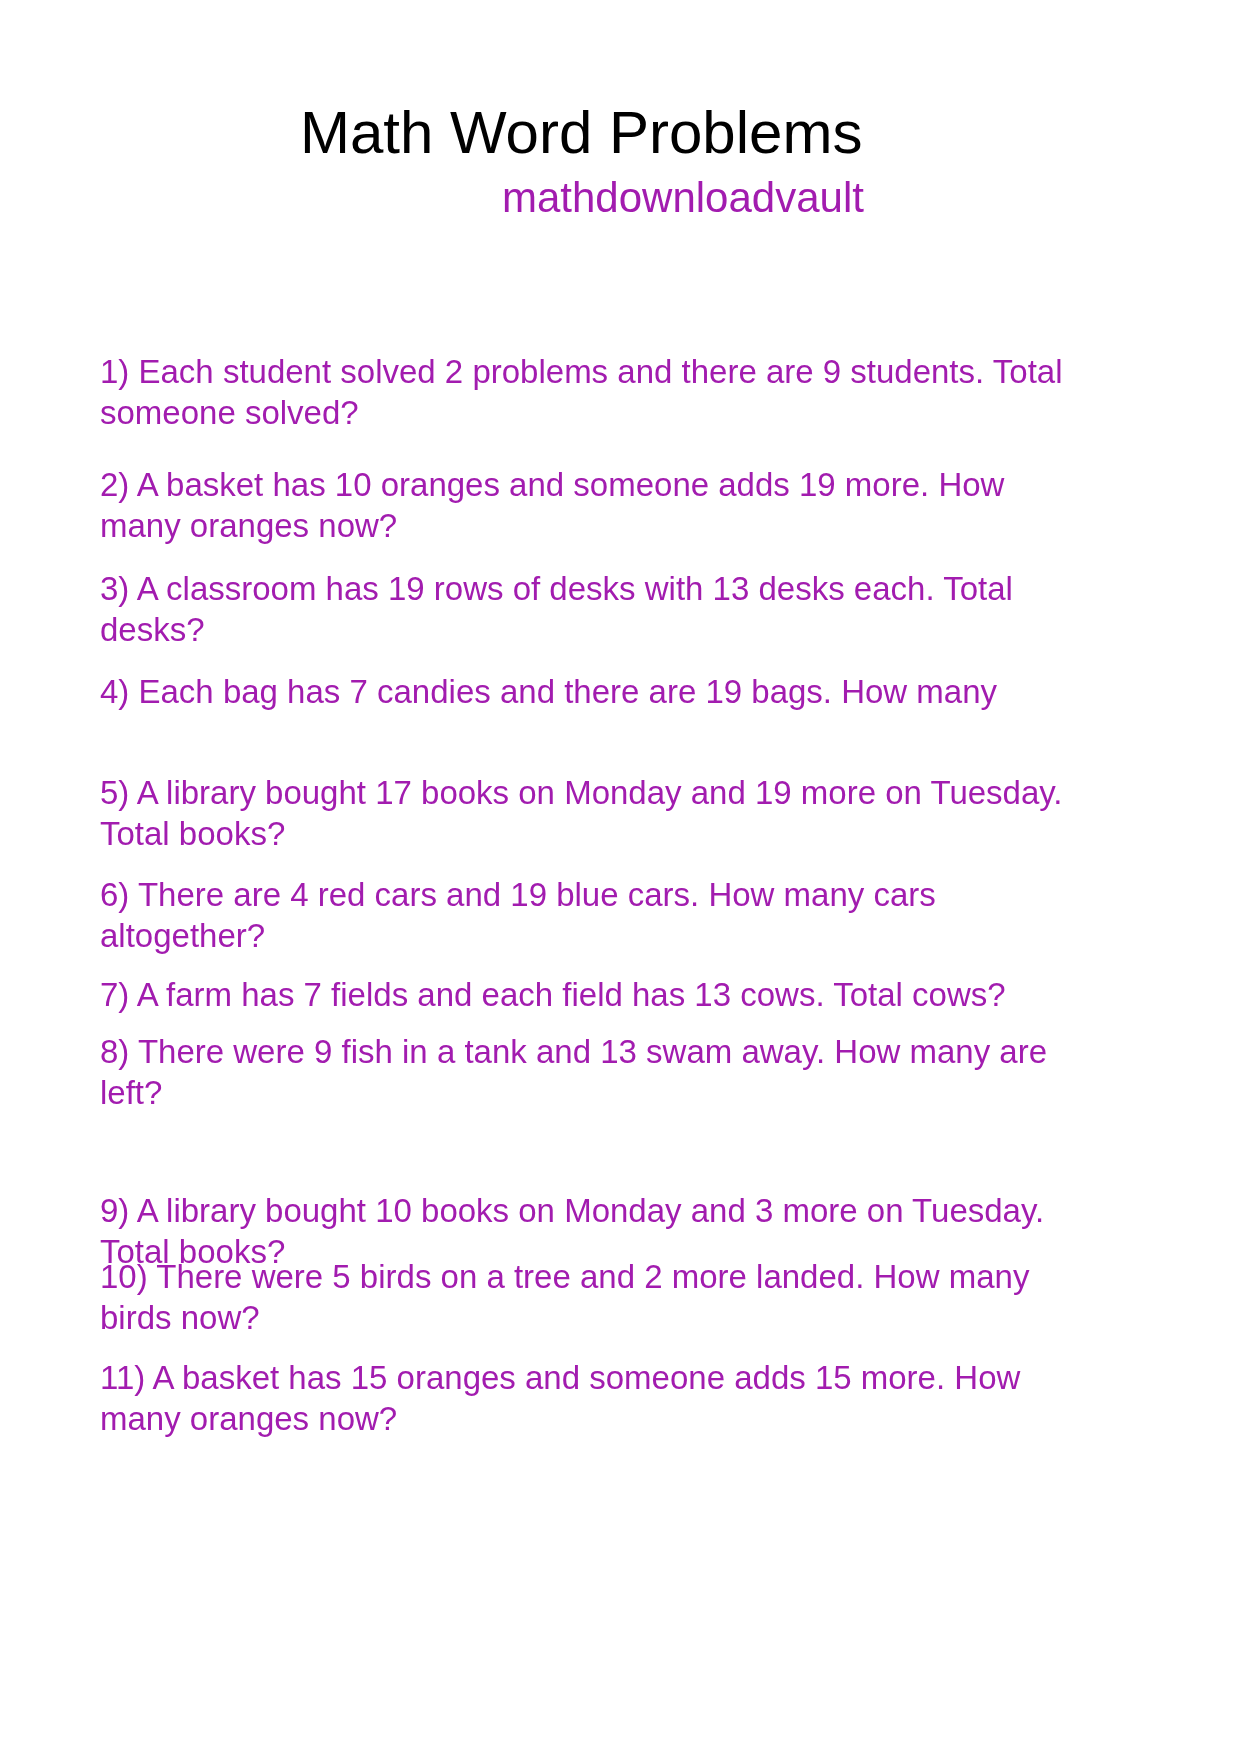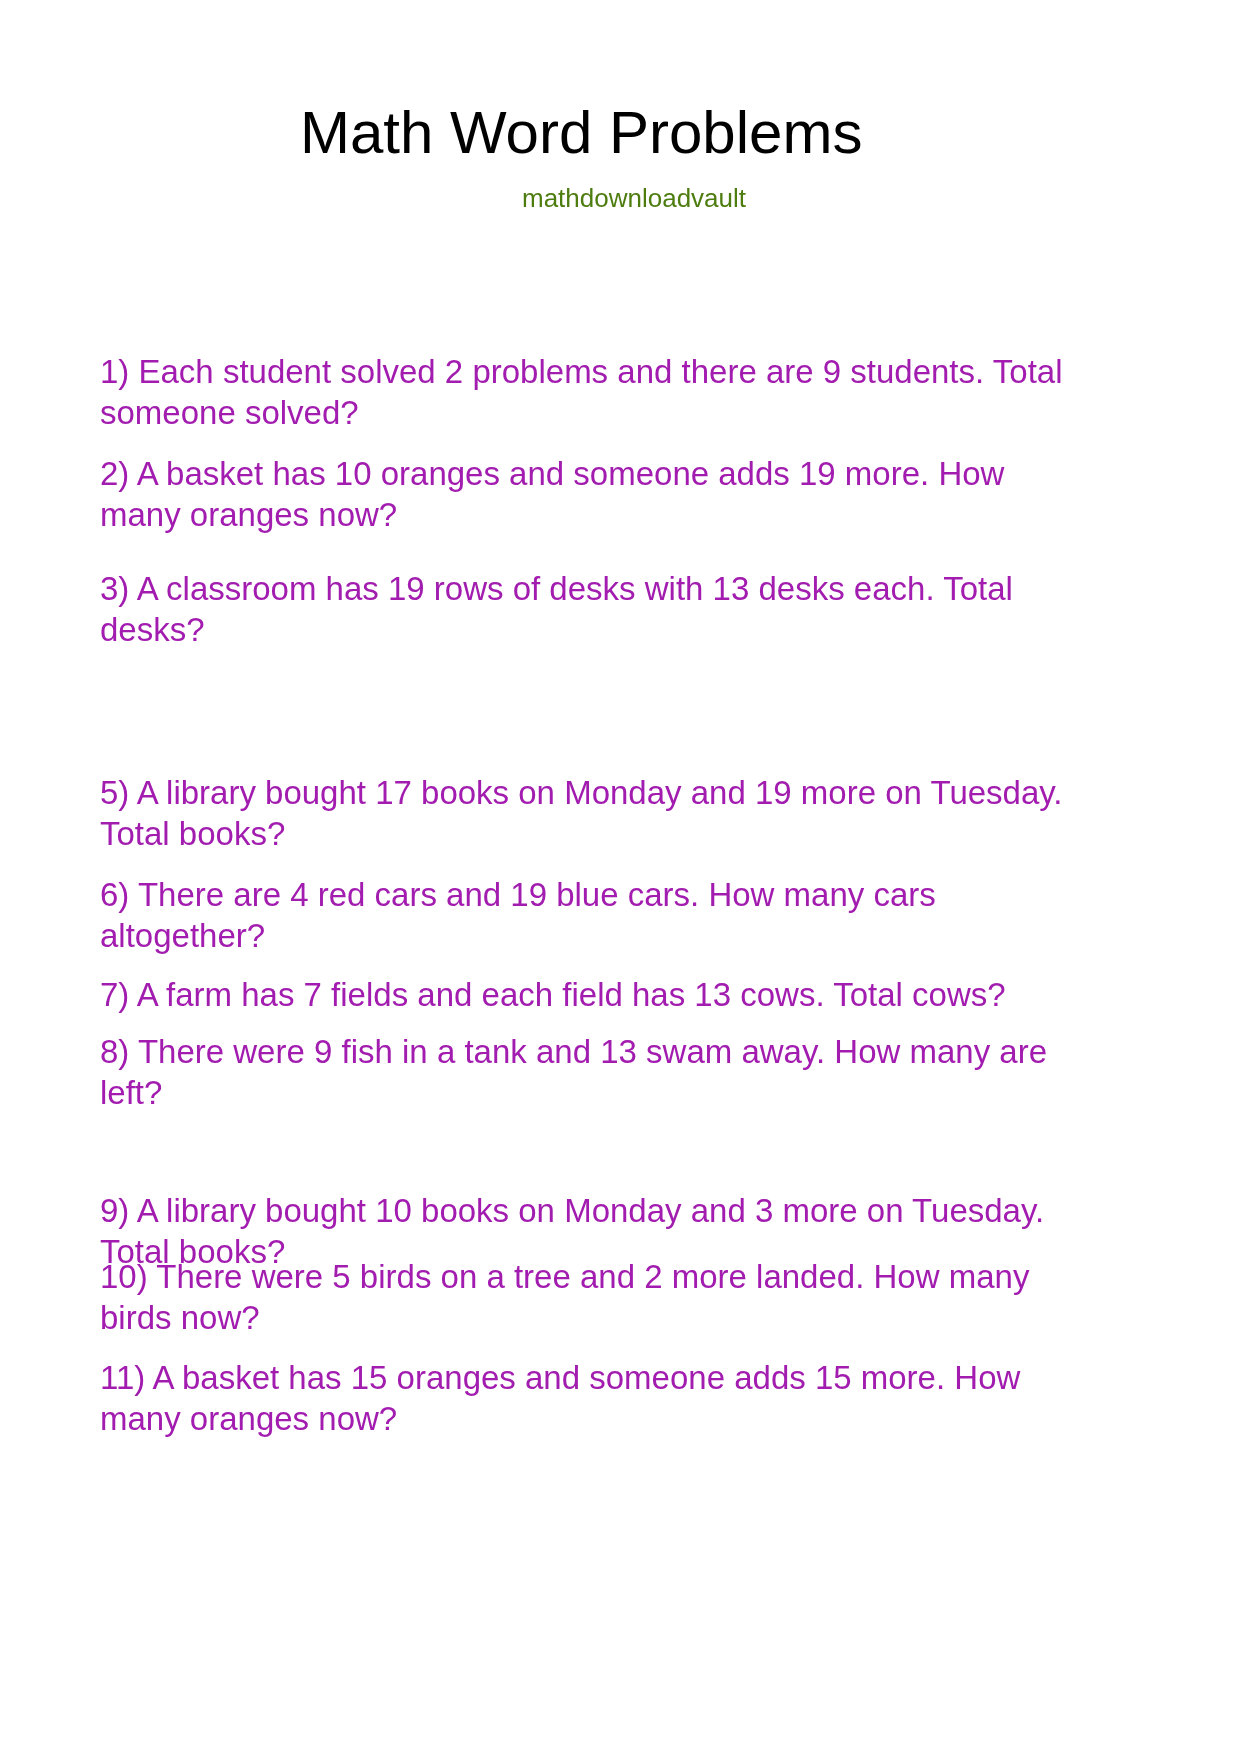--- a/index.html
+++ b/index.html
@@ -22,25 +22,24 @@
       font-size: 60px;
       line-height: 70px;
       white-space: nowrap;
       color: #000000;
       text-align: right;
     }
     .subtitle {
       position: absolute;
       left: 502px;
       top: 178px;
-      font-size: 26px;
+      font-size: 42px;
       line-height: 40px;
       white-space: nowrap;
-      color: #4d7c0f;
-      margin-left: 20px;
+      color: #a21caf;
     }
     .problem {
       position: absolute;
       left: 100px;
       font-size: 33px;
       color: #a21caf;
     }
     .problem .line {
       display: block;
       height: 41px;
@@ -52,29 +51,30 @@
 <body>
 
 <div class="title">Math Word Problems</div>
 <div class="subtitle">mathdownloadvault</div>
 
 <div>
   <div class="problem" style="top:351px">
     <span class="line">1) Each student solved 2 problems and there are 9 students. Total</span>
     <span class="line">someone solved?</span>
   </div>
-  <div class="problem" style="top:453px">
+  <div class="problem" style="top:464px">
     <span class="line">2) A basket has 10 oranges and someone adds 19 more. How</span>
     <span class="line">many oranges now?</span>
   </div>
   <div class="problem" style="top:568px">
     <span class="line">3) A classroom has 19 rows of desks with 13 desks each. Total</span>
     <span class="line">desks?</span>
   </div>
   <div class="problem" style="top:671px">
+    <span class="line">4) Each bag has 7 candies and there are 19 bags. How many</span>
   </div>
   <div class="problem" style="top:772px">
     <span class="line">5) A library bought 17 books on Monday and 19 more on Tuesday.</span>
     <span class="line">Total books?</span>
   </div>
   <div class="problem" style="top:874px">
     <span class="line">6) There are 4 red cars and 19 blue cars. How many cars</span>
     <span class="line">altogether?</span>
   </div>
   <div class="problem" style="top:974px">

